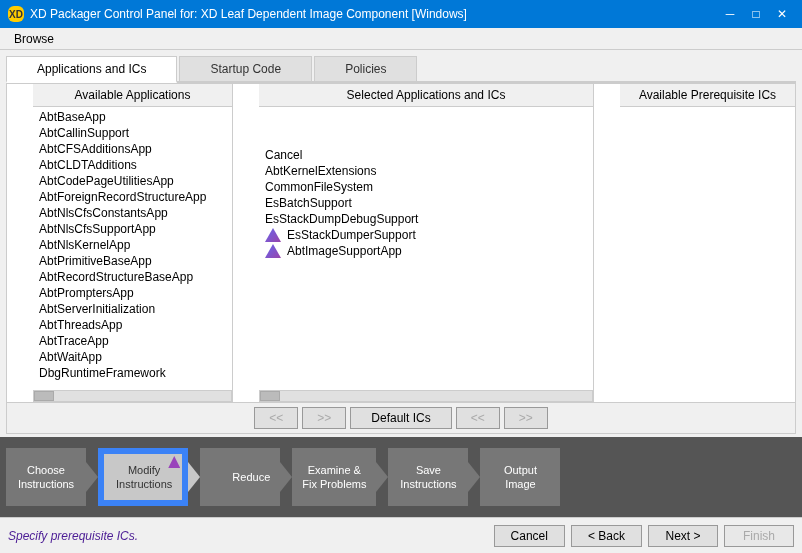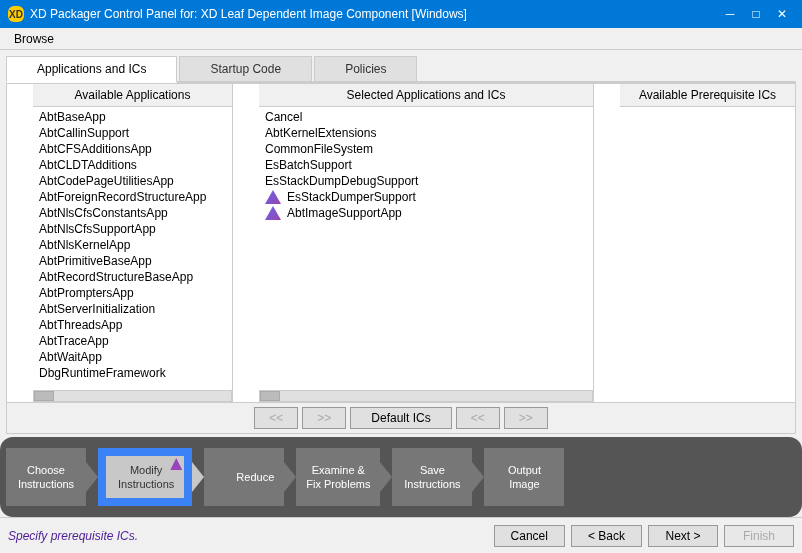--- a/index.html
+++ b/index.html
@@ -156,21 +156,20 @@
       cursor: pointer;
       font-size: 12px;
     }
     .wizard-bar {
       background: #555;
       height: 80px;
       display: flex;
       align-items: center;
       padding: 0 6px;
       gap: 0;
-      border-radius: 13px;
     }
     .wizard-step {
       display: flex;
       align-items: center;
       height: 60px;
     }
     .step-box {
       background: #888;
       color: white;
       padding: 6px 10px;
@@ -180,21 +179,21 @@
       height: 58px;
       display: flex;
       align-items: center;
       justify-content: center;
       line-height: 1.3;
       position: relative;
     }
     .step-box.current {
       background: #d0d0d0;
       color: #333;
-      border: 8px solid #3b82f6;
+      border: 6px solid #3b82f6;
       padding-left: 12px;
     }
     .status-bar {
       height: 36px;
       background: #f0f0f0;
       border-top: 1px solid #ccc;
       display: flex;
       align-items: center;
       justify-content: space-between;
       padding: 0 8px;
@@ -224,21 +223,21 @@
       display: flex;
       align-items: center;
     }
     .scrollbar-h-thumb {
       width: 20px;
       height: 10px;
       background: #bbb;
       border: 1px solid #aaa;
     }
     .panel-left { max-width: 200px; min-width: 200px; }
-    .panel-middle { flex: 1; }
+    .panel-middle { flex: 1; gap: 38px; }
     .panel-right { max-width: 175px; min-width: 175px; }
   </style>
 </head>
 <body>
 
 <div class="title-bar">
   <div class="title-bar-left">
     <div class="title-bar-icon">XD</div>
     <span>XD Packager Control Panel for: XD Leaf Dependent Image Component [Windows]</span>
   </div>

